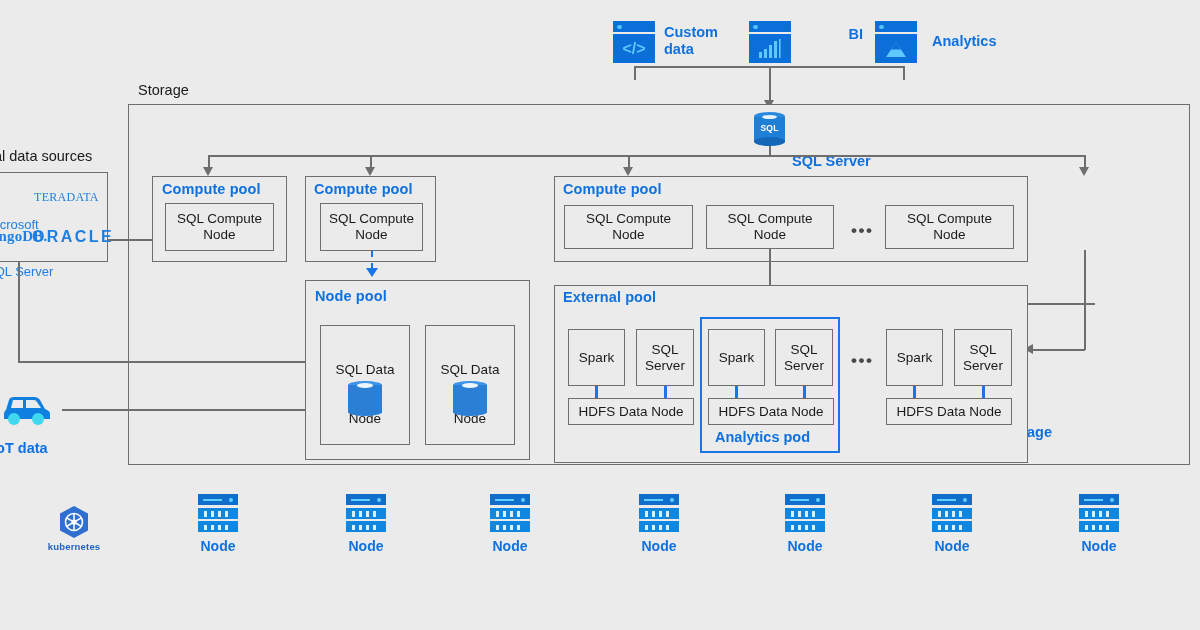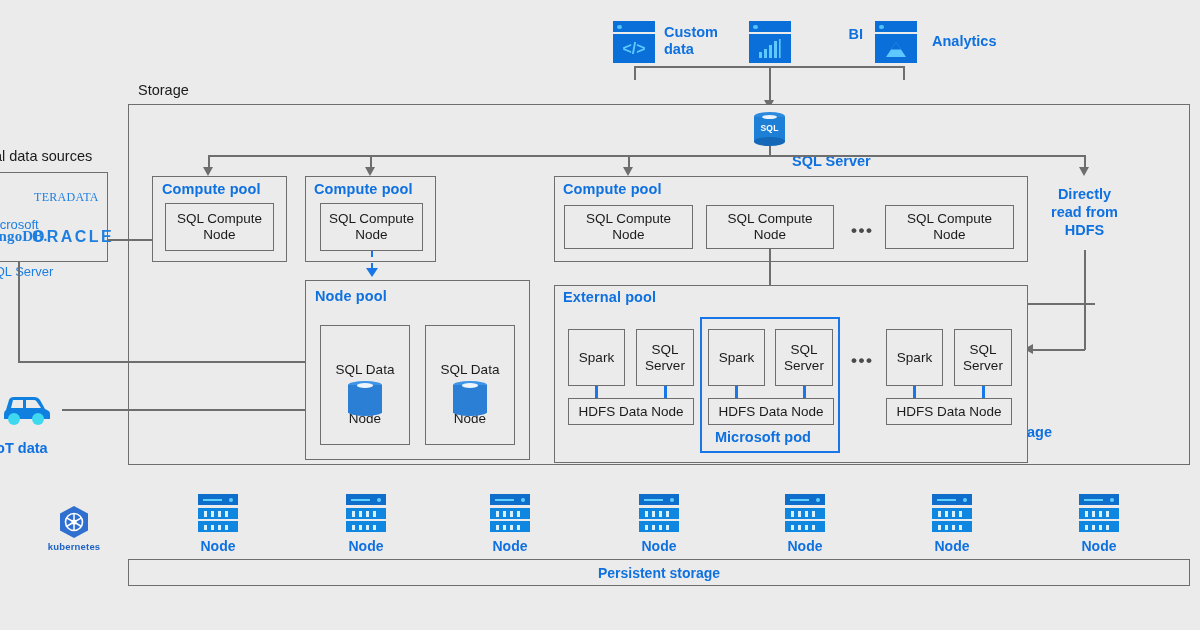--- a/index.html
+++ b/index.html
@@ -250,25 +250,20 @@
 
   <div class="line vline" style="left:769px;top:249px;height:55px;"></div>
   <div class="line hline" style="left:663px;top:303px;width:432px;"></div>
   <div class="line vline" style="left:663px;top:303px;height:17px;"></div>
   <div class="arrowDown" style="left:658px;top:318px;"></div>
   <div class="line vline" style="left:803px;top:303px;height:17px;"></div>
   <div class="arrowDown" style="left:798px;top:318px;"></div>
   <div class="line vline" style="left:983px;top:303px;height:17px;"></div>
   <div class="arrowDown" style="left:978px;top:318px;"></div>
 
-  <div class="directLbl" style="left:1036px;top:185px;width:97px;">
-    <div>Directly</div>
-    <div>read from</div>
-    <div>HDFS</div>
-  </div>
   <div class="line vline" style="left:1084px;top:250px;height:100px;"></div>
   <div class="line hline" style="left:1032px;top:349px;width:53px;"></div>
   <div class="arrowLeft" style="left:1024px;top:344px;"></div>
 
   <div class="box" style="left:305px;top:280px;width:225px;height:180px;"></div>
   <div class="poolTitle lbl" style="left:315px;top:288px;">Node pool</div>
 
   <div class="box" style="left:320px;top:325px;width:90px;height:120px;"></div>
   <div class="lbl" style="left:320px;top:330px;width:90px;text-align:center;font-size:13.5px;color:#1a1a1a;line-height:1.2;">
     <div>SQL Data</div>
@@ -317,21 +312,21 @@
   </div>
   <div class="box nodeTxt" style="left:775px;top:329px;width:58px;height:57px;">
     <div><span>SQL</span><br>
          <span>Server</span></div>
   </div>
   <div class="blueline" style="left:735px;top:386px;width:2.5px;height:12px;"></div>
   <div class="blueline" style="left:803px;top:386px;width:2.5px;height:12px;"></div>
   <div class="box nodeTxt" style="left:708px;top:398px;width:126px;height:27px;">
     <span>HDFS Data Node</span>
   </div>
-  <div class="k8spodLbl" style="left:715px;top:429px;">Microsoft pod</div>
+  <div class="k8spodLbl" style="left:715px;top:429px;">Analytics pod</div>
 
   <div class="dots" style="left:851px;top:352px;">•••</div>
 
   <div class="box nodeTxt" style="left:886px;top:329px;width:57px;height:57px;">
     <span>Spark</span>
   </div>
   <div class="box nodeTxt" style="left:954px;top:329px;width:58px;height:57px;">
     <div><span>SQL</span><br>
          <span>Server</span></div>
   </div>
@@ -468,15 +463,14 @@
       <div class="tk" style="left:13px;top:17px;"></div>
     <div class="tk" style="left:20px;top:17px;"></div>
       <div class="tk" style="left:27px;top:17px;"></div>
     <div class="tk" style="left:6px;top:30.5px;"></div>
       <div class="tk" style="left:13px;top:30.5px;"></div>
     <div class="tk" style="left:20px;top:30.5px;"></div>
       <div class="tk" style="left:27px;top:30.5px;"></div>
   </div>
   <div class="nodeLabel" style="left:1059px;top:538px;width:80px;">Node</div>
 
-  <div class="box persist" style="left:128px;top:559px;width:1062px;height:27px;">Persistent storage</div>
 
 </div>
 
 </body></html>

